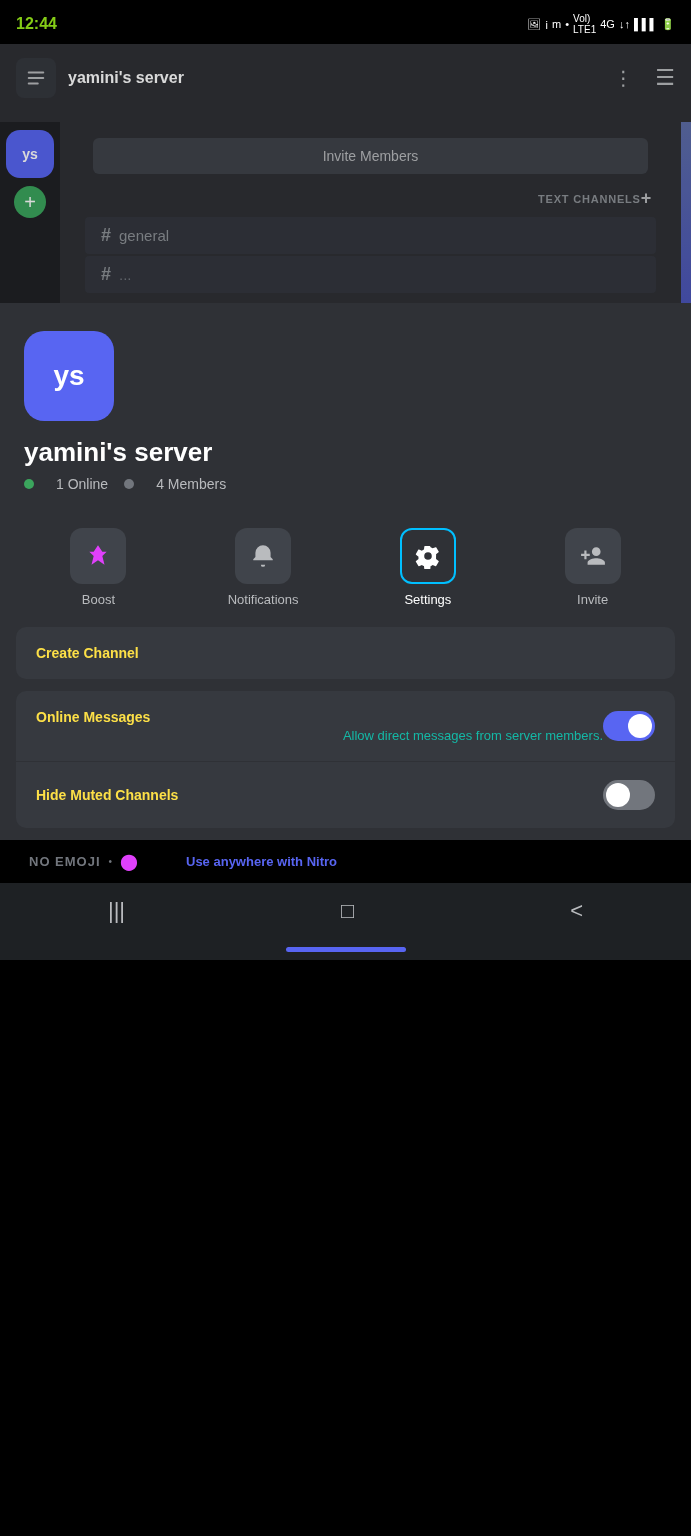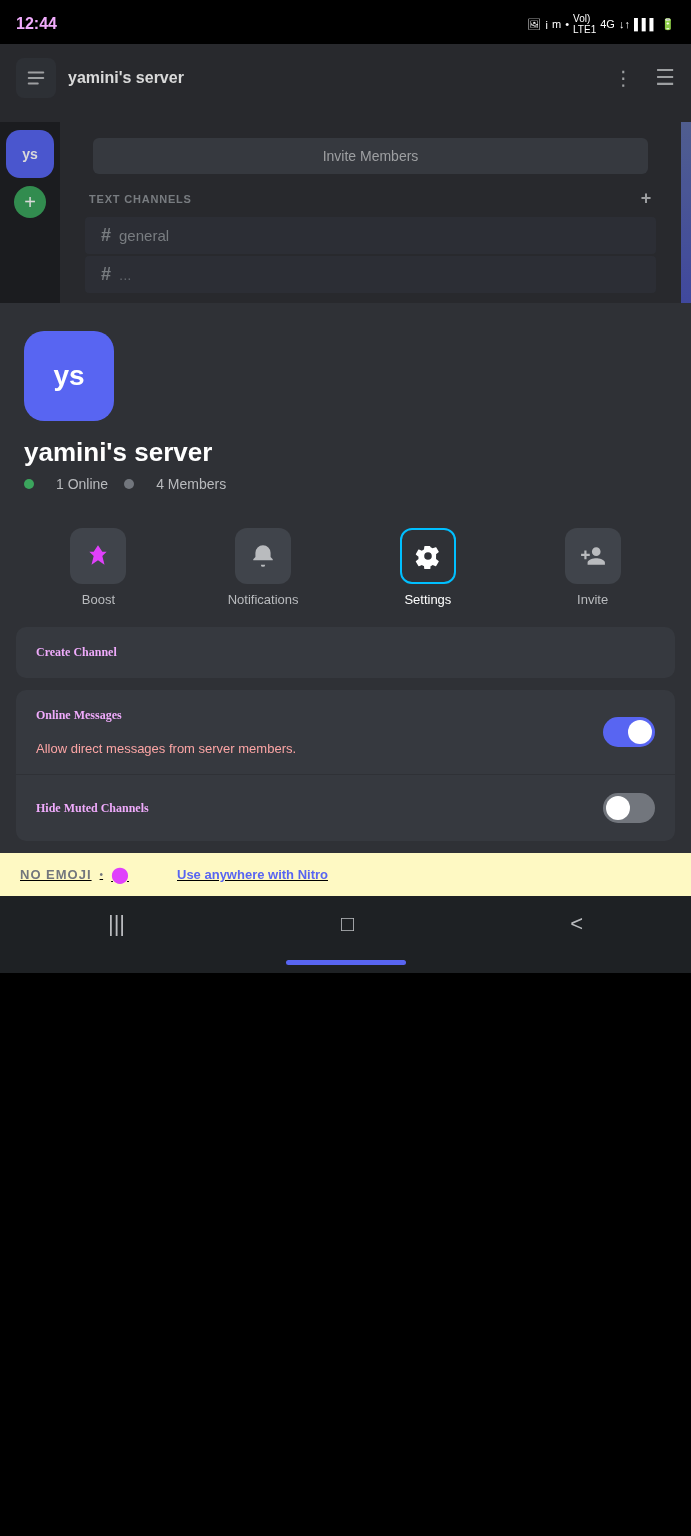--- a/index.html
+++ b/index.html
@@ -15,21 +15,21 @@
     
     .status-bar {
       background: #000;
       display: flex;
       justify-content: space-between;
       align-items: center;
       padding: 8px 16px 4px;
       height: 44px;
     }
     .status-time {
-      color: #f0abfc;
+      color: #84cc16;
       font-size: 16px;
       font-weight: 600;
     }
     .status-icons {
       display: flex;
       align-items: center;
       gap: 4px;
       color: #fff;
       font-size: 12px;
     }
@@ -98,21 +98,21 @@
       color: #b9bbbe;
       font-size: 14px;
       padding: 10px 16px;
       margin: 8px 16px;
       text-align: center;
     }
 
     .channel-category {
       display: flex;
       align-items: center;
-      justify-content: space-between;
+      justify-content: flex-end;
       padding: 6px 12px;
       color: #8e9297;
       font-size: 11px;
       font-weight: 700;
       letter-spacing: 0.8px;
       text-transform: uppercase;
     }
     .channel-item {
       display: flex;
       align-items: center;
@@ -235,29 +235,29 @@
       display: flex;
       align-items: center;
       justify-content: space-between;
       padding: 18px 20px;
       border-bottom: 1px solid #2f3136;
     }
     .menu-item:last-child {
       border-bottom: none;
     }
     .menu-item-text {
-      color: #f0abfc;
-      font-size: 12px;
+      color: #fde047;
+      font-size: 14px;
       font-weight: 600;
-      font-family: Liberation Serif, serif;
     }
     .menu-item-sub {
-      color: #fca5a5;
+      color: #14b8a6;
       font-size: 13px;
-      margin-top: 18px;
+      margin-top: 3px;
+      text-align: right;
     }
     .menu-item-left {
       flex: 1;
     }
 
     
     .toggle {
       width: 52px;
       height: 30px;
       border-radius: 15px;
@@ -282,24 +282,24 @@
     }
     .toggle.on .toggle-knob {
       left: 25px;
     }
     .toggle.off .toggle-knob {
       left: 3px;
     }
 
     
     .nitro-bar {
-      background: #fef9c3;
-      display: flex;
-      align-items: center;
-      padding: 12px 20px;
+      background: #000000;
+      display: flex;
+      align-items: center;
+      padding: 12px 29px;
       gap: 8px;
       text-decoration: underline;
     }
     .nitro-text {
       color: #72767d;
       font-size: 13px;
       font-weight: 600;
       letter-spacing: 1px;
     }
     .nitro-dot {

